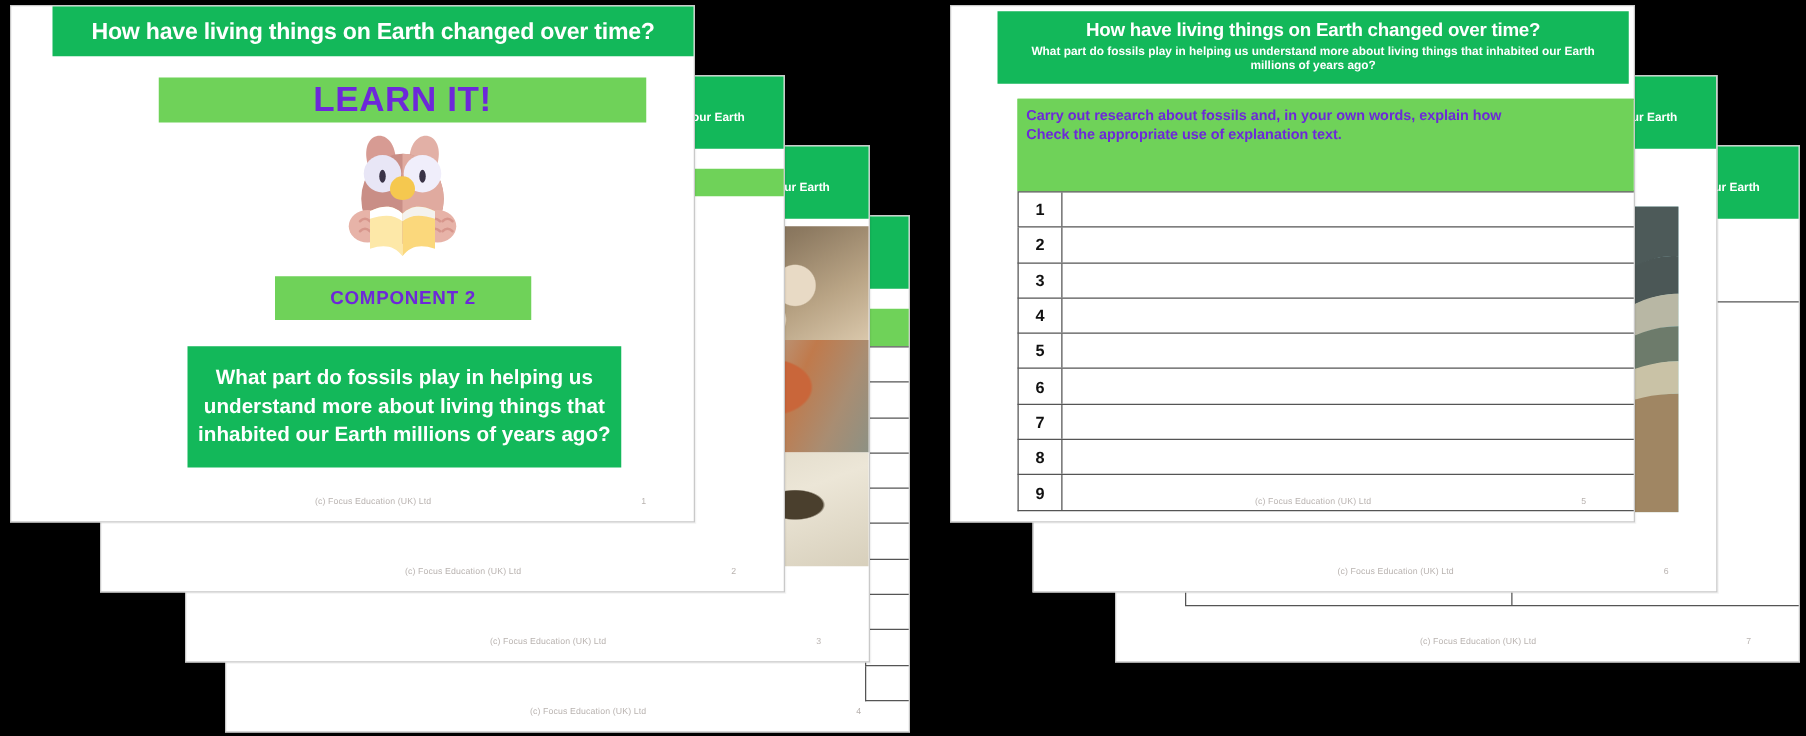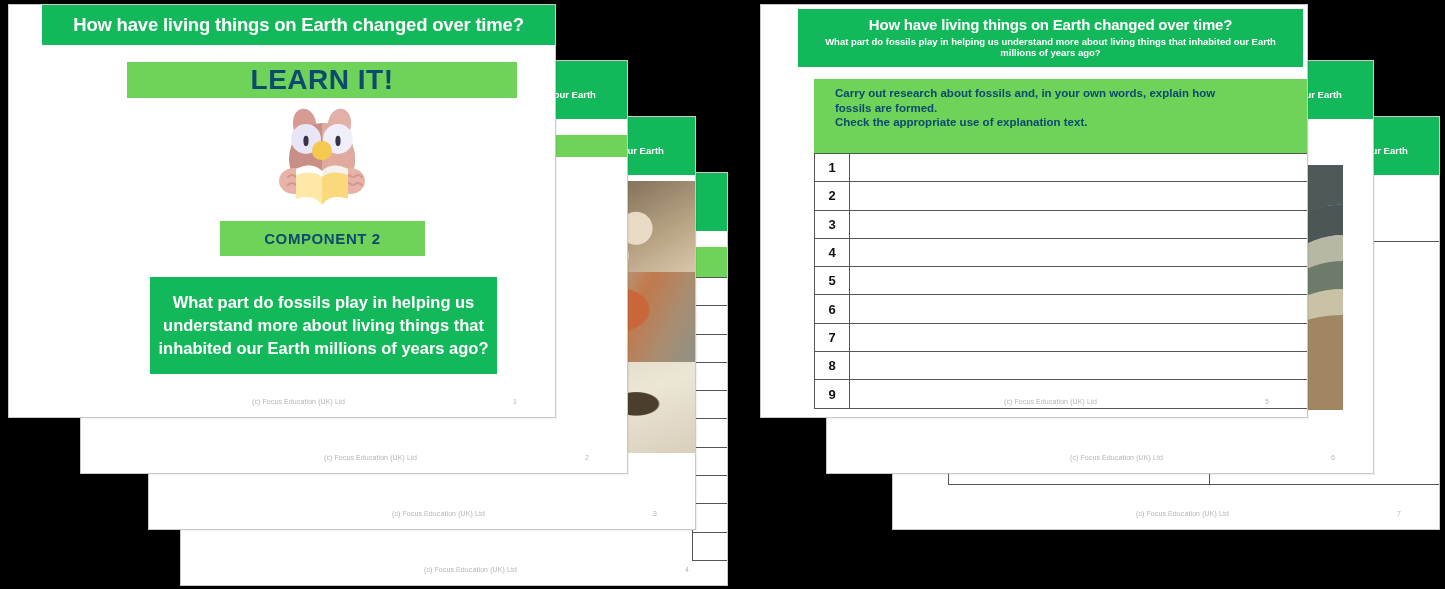--- a/index.html
+++ b/index.html
@@ -35,21 +35,21 @@
     line-height:1.12;
     letter-spacing:-0.2px;
   }
   .band .t2{
     font-weight:bold;
     line-height:1.2;
   }
 
   .lightband{
     background:#6fd259;
-    color:#0c4a6e;
+    color:#6d28d9;
     font-weight:bold;
     box-sizing:border-box;
   }
 
   .footer{
     position:absolute;
     left:0;right:0;
     color:#b9b3b0;
     font-size:7px;
     text-align:center;
@@ -165,21 +165,21 @@
   #slide5{left:760px;top:4px;width:548px;height:414px;}
   #slide5 .hdr{
     position:absolute;left:4px;top:4px;right:4px;height:58px;
     display:flex;flex-direction:column;align-items:center;justify-content:center;
     padding:0 10px;box-sizing:border-box;
   }
   #slide5 .hdr .t1{font-size:15px;}
   #slide5 .hdr .t2{font-size:9.5px;margin-top:2px;}
   #s5-task{
     position:absolute;left:20px;top:74px;width:508px;height:74px;
-    padding:6px 20px;box-sizing:border-box;
+    padding:6px 6px;box-sizing:border-box;
     font-size:11.5px;line-height:1.28;border:1px solid #6fd259;
   }
   #s5-table{left:20px;top:148px;width:508px;}
   #s5-table .row{height:27.3px;}
   #slide5 .footer{bottom:12px;}
   #slide5 .pageno{right:38px;bottom:12px;}
 
   
   #slide6{left:826px;top:60px;width:548px;height:414px;}
   #slide6 .hdr{
@@ -286,21 +286,20 @@
 
   <div class="slide" id="slide5">
     <div class="slide-inner">
       <div class="band hdr">
         <div class="t1">How have living things on Earth changed over time?</div>
         <div class="t2">What part do fossils play in helping us understand more about living things that inhabited our Earth millions of years ago?</div>
       </div>
 
       <div class="lightband" id="s5-task">
         <div>Carry out research about fossils and, in your own words, explain how</div>
-        <div>fossils are formed.</div>
         <div>Check the appropriate use of explanation text.</div>
       </div>
 
       <div class="numtable" id="s5-table">
         <div class="row first">
           <div class="numcell">1</div>
           <div class="valcell"></div>
         </div>
         <div class="row">
           <div class="numcell">2</div>

